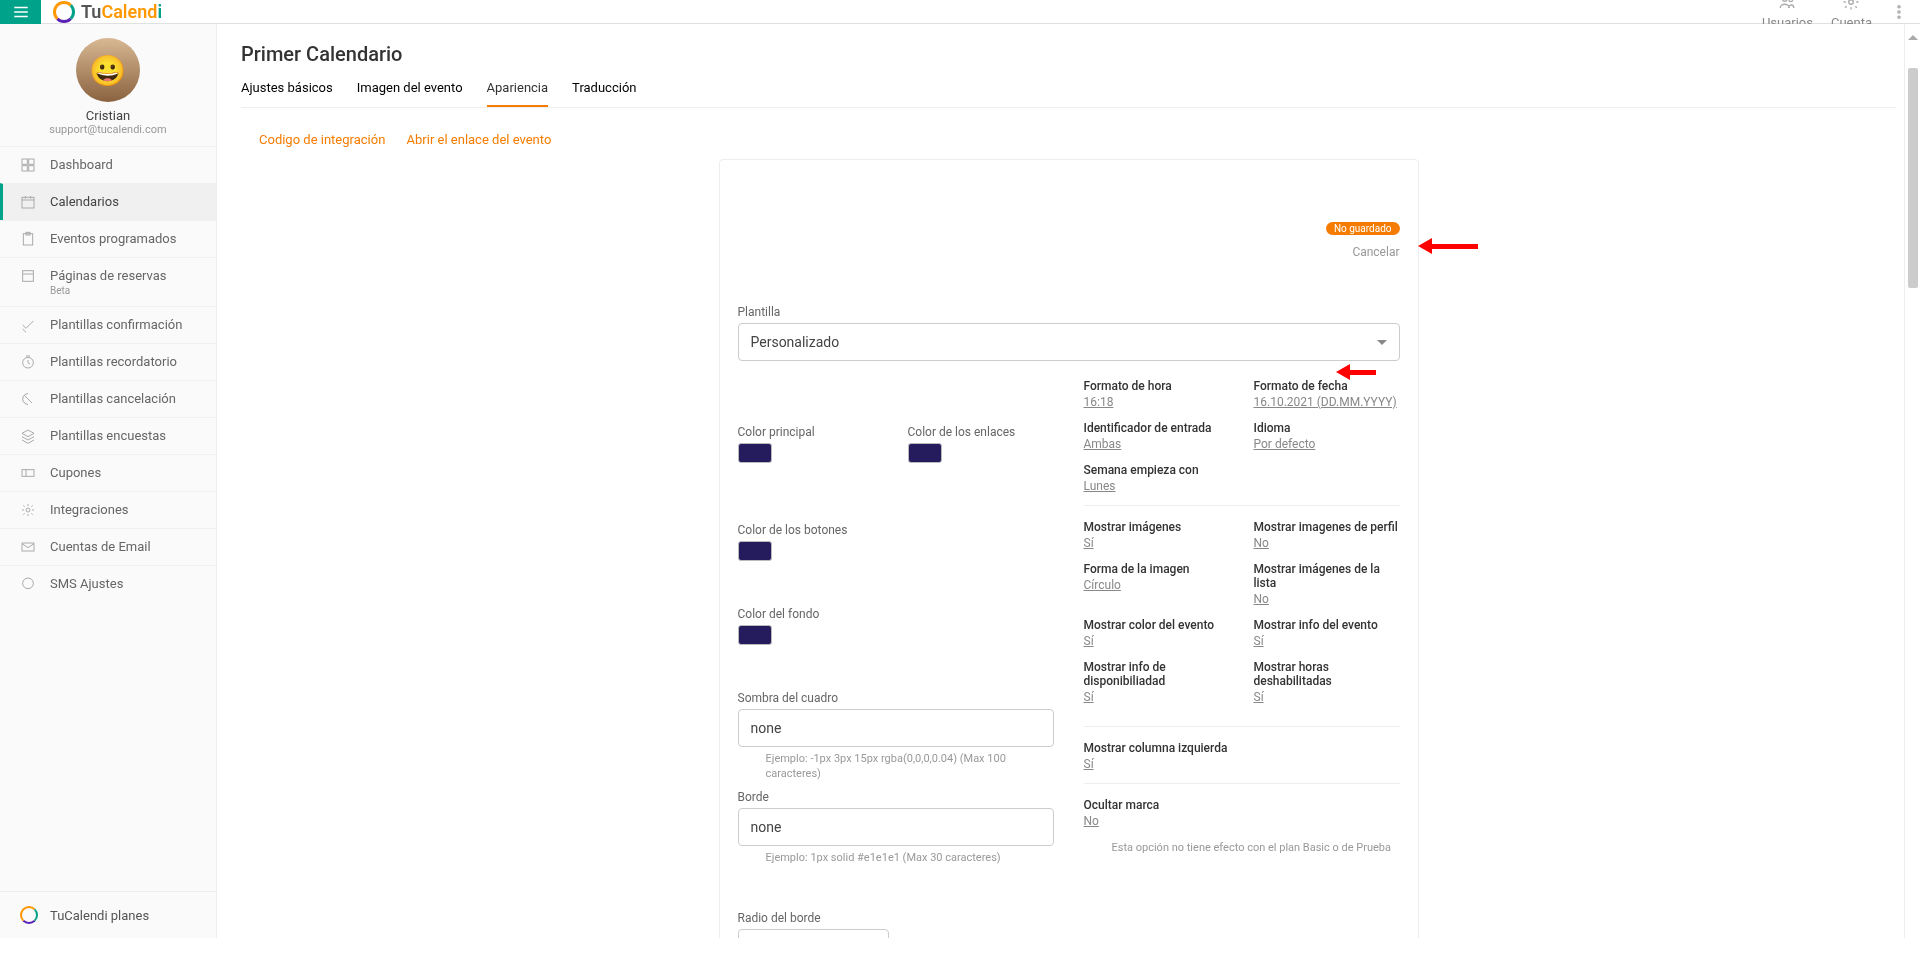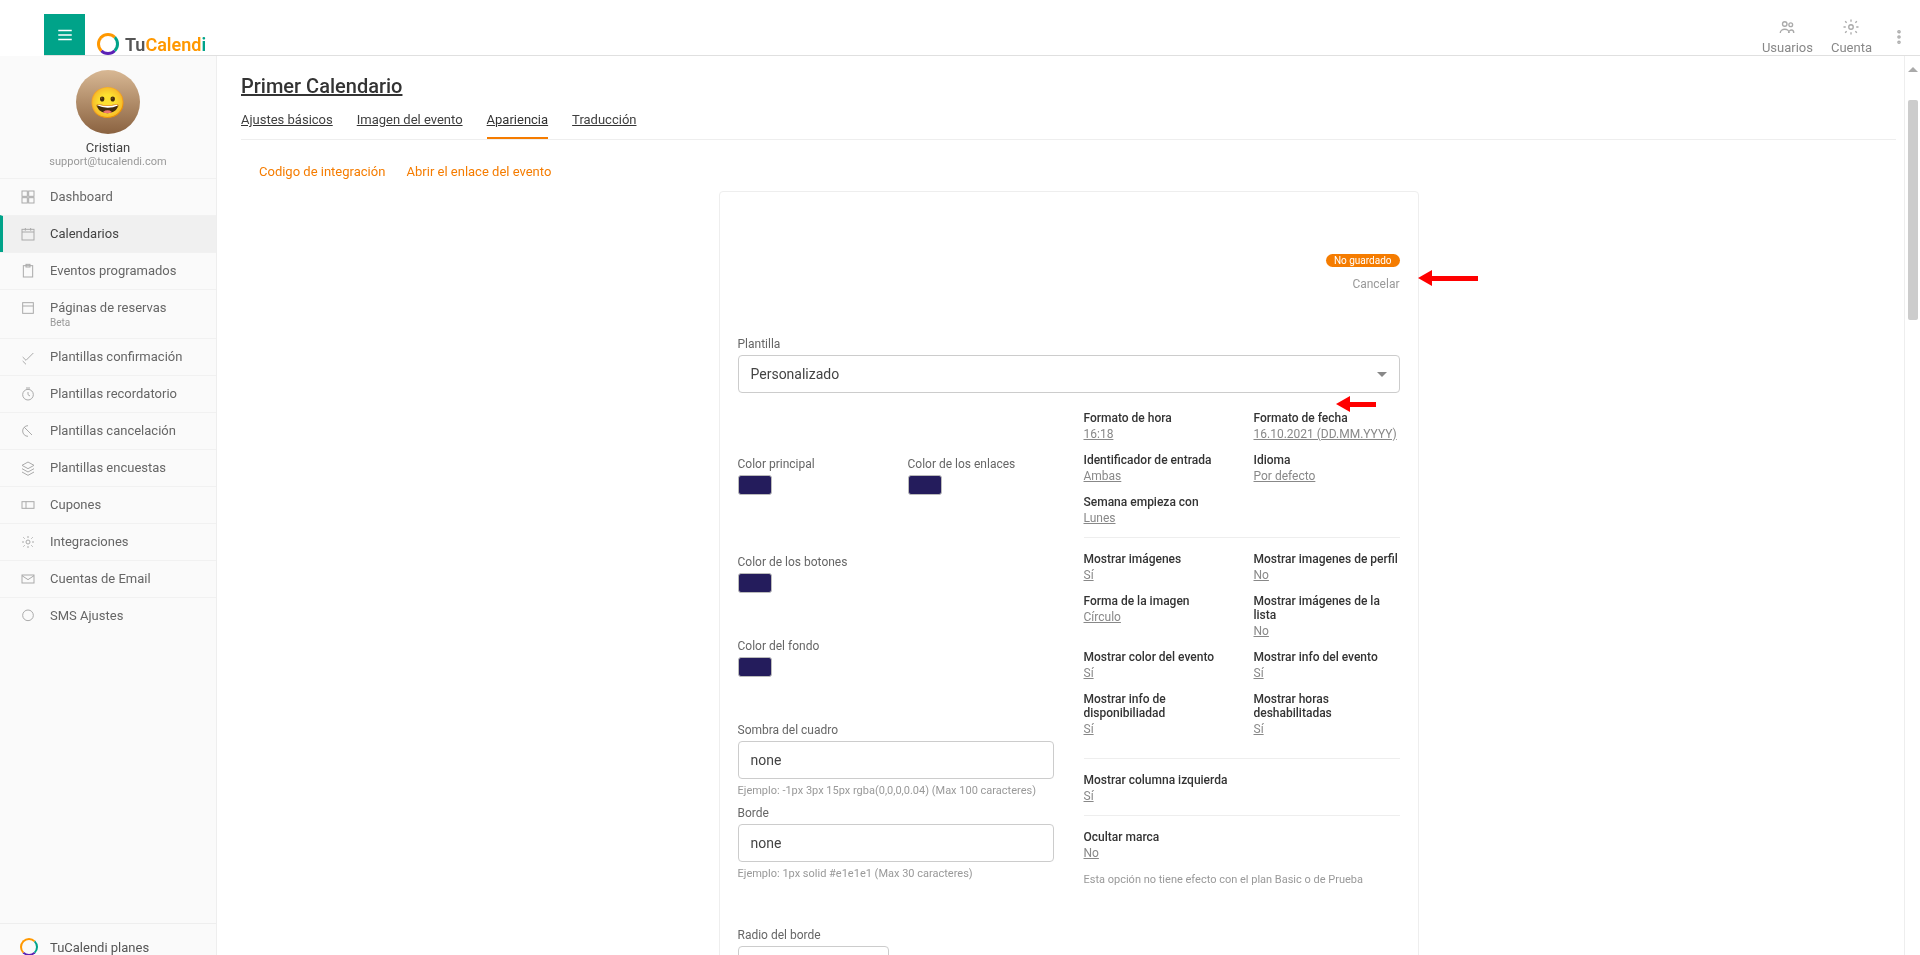--- a/index.html
+++ b/index.html
@@ -1,59 +1,59 @@
 <!DOCTYPE html>
 <html><head>
 <meta charset="utf-8">
 <style>
 * { margin: 0; padding: 0; box-sizing: border-box; font-family: -apple-system, BlinkMacSystemFont, "Segoe UI", Roboto, Arial, sans-serif; }
 body { background: #fff; color: #333; font-size: 14px; overflow: hidden; }
-.topbar { height: 56px; display: flex; align-items: flex-end; border-bottom: 1px solid #e0e0e0; margin-left: 44px; }
+.topbar { height: 24px; display: flex; align-items: center; border-bottom: 1px solid #e0e0e0; }
 .hamburger { width: 41px; height: 41px; background: #00a389; display: flex; align-items: center; justify-content: center; cursor: pointer; }
 .hamburger svg { width: 18px; height: 18px; fill: #fff; }
 .logo-wrap { display: flex; align-items: center; margin-left: 12px; }
 .logo-ico { width: 22px; height: 22px; border-radius: 50%; border: 3px solid #ff9800; border-right-color: #00a389; border-bottom-color: #5b21b6; }
 .logo-txt { font-weight: 600; font-size: 18px; margin-left: 6px; color: #555; }
 .logo-txt .cal { color: #ff9800; } .logo-txt .i { color: #00a389; }
 .top-right { margin-left: auto; display: flex; align-items: center; gap: 18px; padding-right: 12px; color: #888; font-size: 13px; }
 .top-right .itm { display: flex; align-items: center; gap: 4px; cursor: pointer; flex-direction: column; }
 .shell { display: flex; height: calc(100vh - 41px); }
 .sidebar { width: 217px; background: #fafafa; border-right: 1px solid #eee; display: flex; flex-direction: column; overflow-y: auto; }
 .profile { text-align: center; padding: 14px 0 10px; }
 .avatar { width: 64px; height: 64px; border-radius: 50%; background: linear-gradient(180deg,#d8b894 0%,#8a6240 100%); margin: 0 auto; display:flex; align-items:center; justify-content:center; font-size:30px; }
 .pname { font-size: 13px; color: #444; margin-top: 6px; }
 .pemail { font-size: 11px; color: #999; }
 .navitem { display: flex; padding: 10px 20px; color: #666; font-size: 13px; cursor: pointer; gap: 14px; border-top:1px solid #f1f1f1; }
 .navitem.active { background: #f0f0f0; border-left: 3px solid #00a389; padding-left: 17px; color: #444; }
 .navitem svg { width: 16px; height: 16px; stroke: #aaa; fill: none; stroke-width:1.5; }
 .navitem .sub { font-size: 10px; color: #999; display:block; margin-top:2px;}
 .sidebar-footer { margin-top: auto; padding: 14px 20px; display: flex; align-items: center; gap: 12px; font-size: 13px; color: #555; border-top:1px solid #eee;}
 .content { flex: 1; overflow-y: auto; background: #fff; position:relative;}
-.page-head { padding: 18px 24px 12px; text-decoration: underline; }
+.page-head { padding: 18px 24px 12px; }
 .page-title { font-size: 20px; font-weight: 500; color: #333; margin-bottom: 14px; }
 .tabs { display: flex; gap: 24px; border-bottom: 1px solid #eee; font-size: 13px; }
-.tab { padding: 0 0 10px; cursor: pointer; color: #404040; }
+.tab { padding: 0 0 10px; cursor: pointer; color: #000000; }
 .tab.active { border-bottom: 2px solid #f57c00; color: #333; }
 .linkbar { text-align: left; padding: 12px 24px; font-size: 13px; }
 .linkbar a { color: #f57c00; text-decoration: none; margin-left: 18px; cursor:pointer;}
 .panel { max-width: 700px; margin: 0 auto 40px; background: #fff; border: 1px solid #eee; border-radius: 4px; padding: 18px 18px 22px; position:relative; }
 .panel-top { display: flex; justify-content: flex-end; align-items: center; gap: 10px; margin-bottom: 8px; }
 .badge { background: #f57c00; color: #fff; font-size: 10px; padding: 1px 8px; border-radius: 10px; margin-top: 44px; }
 .cancel { font-size: 12px; color: #999; cursor:pointer;}
 .lbl { font-size: 12px; color: #666; margin-bottom: 4px; display:block;margin-top:46px;}
 .sel, .inp { width: 100%; border: 1px solid #ccc; border-radius: 4px; padding: 10px 12px; font-size: 14px; color: #444; background:#fff; }
 .sel { display:flex; justify-content:space-between; align-items:center; cursor:pointer;}
 .caret { border-left:5px solid transparent; border-right:5px solid transparent; border-top:5px solid #888;}
 .cols { display: flex; gap: 30px; margin-top: 18px; }
 .left { flex: 1; } .right { flex: 1; }
 .row2 { display: flex; gap: 24px; margin-bottom: 14px; }
 .row2 > div { flex: 1; }
 .swatch { width: 34px; height: 20px; border-radius: 3px; border:1px solid #bbb; cursor:pointer; }
 .dark { background: #241c5c; } .white { background: #fff; }
-.help { font-size: 11px; color: #999; margin-top: 4px; line-height:1.4;}
+.help { font-size: 11px; color: #999; margin-top: 4px; line-height:1.4;margin-left:28px;}
 .half-inp .inp { width: 48%; }
 .ro-grid .pair { margin-bottom: 12px; }
 .ro-grid .k { font-size: 12px; color: #333; font-weight:500; }
 .ro-grid .v { font-size: 12px; color: #888; margin-top:2px;text-decoration:underline;}
 .ro-row { display: flex; gap: 24px; }
 .ro-row > .pair { flex: 1; }
 .hr { border-top: 1px solid #eee; margin: 10px 0 14px; }
 .savebar { display:flex; justify-content:flex-end; margin-top:6px;}
 .savebtn { background: #7f1d1d; color: #fff; border: none; padding: 8px 20px; border-radius: 18px; font-size: 14px; cursor:pointer;}
 .arrow { position:absolute; display:flex; align-items:center; pointer-events:none;}

